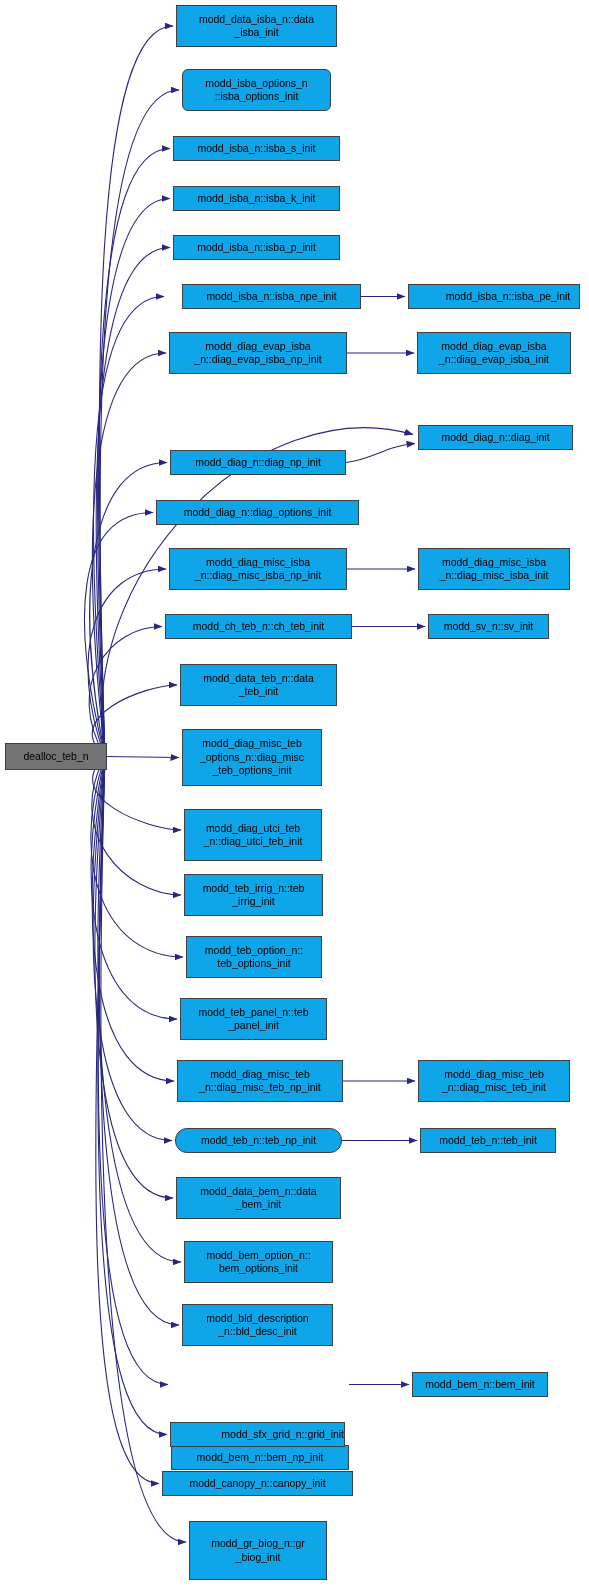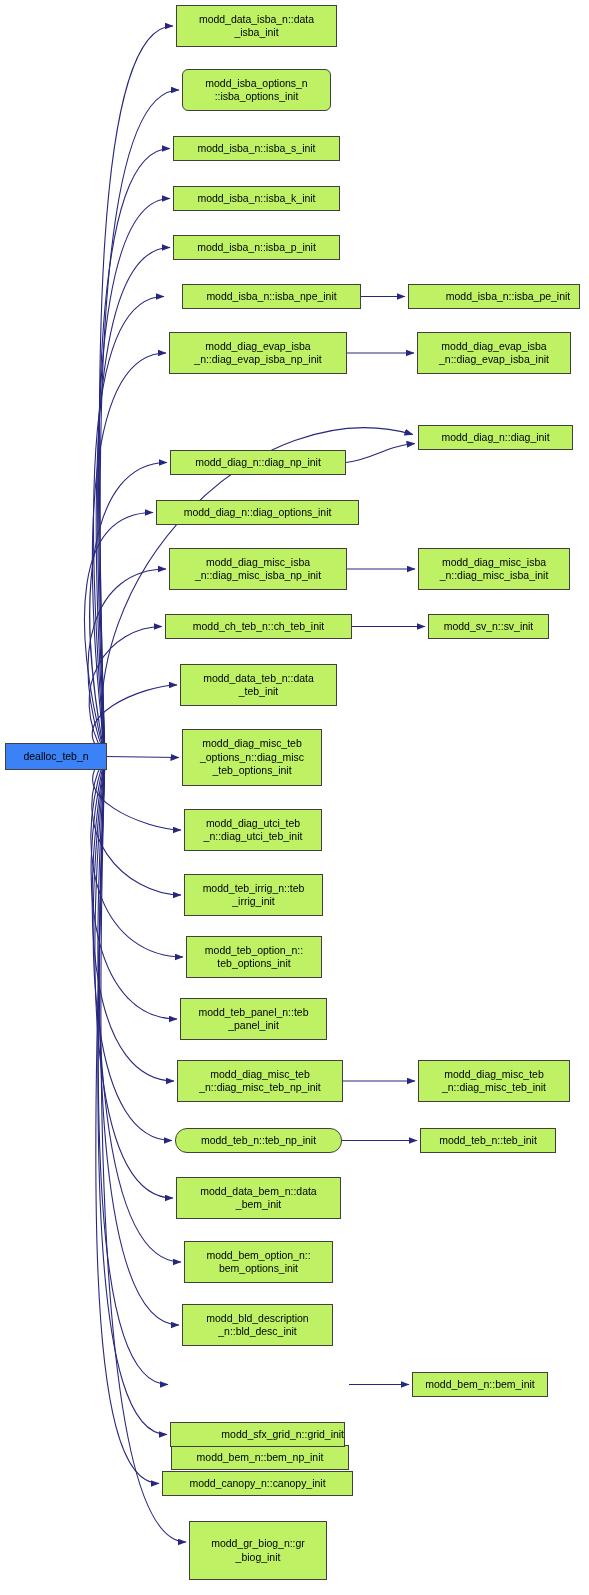--- a/index.html
+++ b/index.html
@@ -20,34 +20,34 @@
     left: 0;
     top: 0;
     width: 589px;
     height: 1595px;
     pointer-events: none;
   }
   .node {
     position: absolute;
     box-sizing: border-box;
     border: 1px solid #404040;
-    background: #bef264;
+    background: #0ea5e9;
     color: #000000;
     font-size: 10.5px;
     line-height: 13.5px;
     text-align: center;
     display: flex;
     align-items: center;
     justify-content: center;
     white-space: pre-line;
     letter-spacing: -0.02px;
     z-index: 2;
   }
   .node.root {
-    background: #3b82f6;
+    background: #737373;
     border: 1px solid #404040;
   }
 </style>
 </head>
 <body>
 
 <div id="canvas">
   <svg id="edges" viewBox="0 0 589 1595" xmlns="http://www.w3.org/2000/svg">
     <defs>
       <marker id="arrow" markerWidth="9" markerHeight="7" refX="8.5" refY="3.5" orient="auto" markerUnits="userSpaceOnUse">
@@ -107,21 +107,21 @@
       <div class="node" style="left: 170px; top: 450px; width: 176px; height: 25px;"><span>modd_diag_n::diag_np_init</span></div>
       <div class="node" style="left: 156px; top: 500px; width: 203px; height: 25px;"><span>modd_diag_n::diag_options_init</span></div>
       <div class="node" style="left: 169px; top: 548px; width: 178px; height: 42px;"><span>modd_diag_misc_isba
 _n::diag_misc_isba_np_init</span></div>
       <div class="node" style="left: 165px; top: 614px; width: 187px; height: 25px;"><span>modd_ch_teb_n::ch_teb_init</span></div>
       <div class="node" style="left: 180px; top: 664px; width: 157px; height: 42px;"><span>modd_data_teb_n::data
 _teb_init</span></div>
       <div class="node" style="left: 182px; top: 729px; width: 140px; height: 57px;"><span>modd_diag_misc_teb
 _options_n::diag_misc
 _teb_options_init</span></div>
-      <div class="node" style="left: 184px; top: 809px; width: 138px; height: 42px;"><span>modd_diag_utci_teb
+      <div class="node" style="left: 184px; top: 809px; width: 138px; height: 52px;"><span>modd_diag_utci_teb
 _n::diag_utci_teb_init</span></div>
       <div class="node" style="left: 184px; top: 874px; width: 139px; height: 42px;"><span>modd_teb_irrig_n::teb
 _irrig_init</span></div>
       <div class="node" style="left: 186px; top: 936px; width: 136px; height: 42px;"><span>modd_teb_option_n::
 teb_options_init</span></div>
       <div class="node" style="left: 180px; top: 998px; width: 147px; height: 42px;"><span>modd_teb_panel_n::teb
 _panel_init</span></div>
       <div class="node" style="left: 177px; top: 1060px; width: 166px; height: 42px;"><span>modd_diag_misc_teb
 _n::diag_misc_teb_np_init</span></div>
       <div class="node" style="left: 175px; top: 1128px; width: 167px; height: 25px; border-radius: 12px;"><span>modd_teb_n::teb_np_init</span></div>

